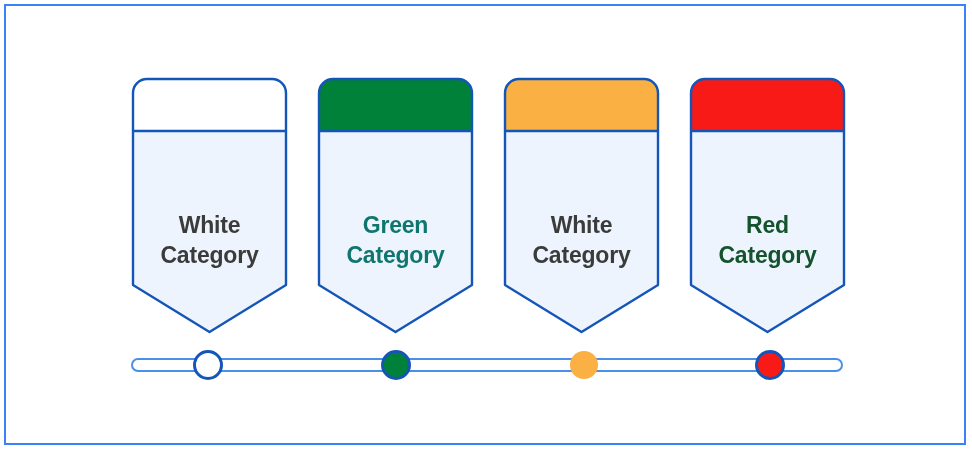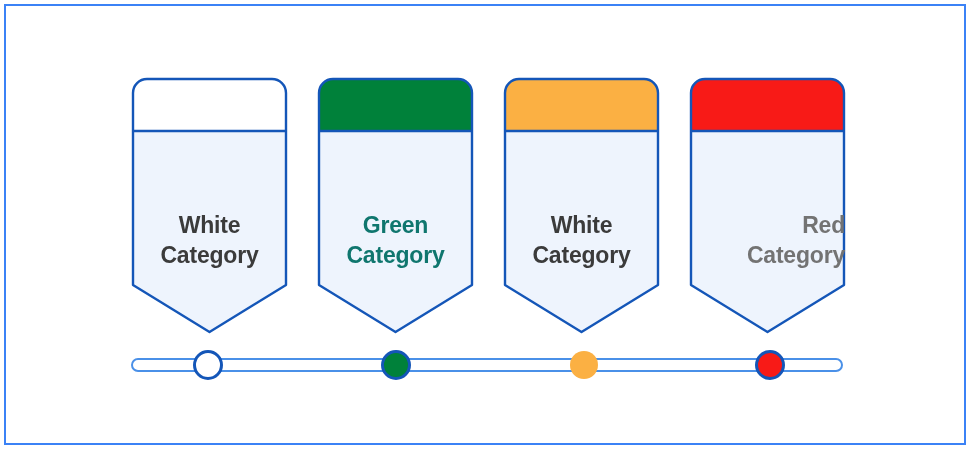--- a/index.html
+++ b/index.html
@@ -135,21 +135,21 @@
         <div class="banner-label" style="color: rgb(59, 59, 59);">White
 Category</div>
       </div>
       <div class="banner" style="left: 690px;">
         <svg class="banner-svg" viewBox="0 0 155 255">
           <path d="M1,15 A14,14 0 0 1 15,1 L140,1 A14,14 0 0 1 154,15 L154,53 L1,53 Z" fill="#f81a17"></path>
           <path d="M1,53 L154,53 L154,207 L77.5,254 L1,207 Z" fill="#eef4fd"></path>
           <path d="M1,15 A14,14 0 0 1 15,1 L140,1 A14,14 0 0 1 154,15 L154,207 L77.5,254 L1,207 Z" fill="none" stroke="#1456b8" stroke-width="2.4" stroke-linejoin="round"></path>
           <line x1="1" y1="53" x2="154" y2="53" stroke="#1456b8" stroke-width="2.4"></line>
         </svg>
-        <div class="banner-label" style="color: #737373; text-align: right;">Red
+        <div class="banner-label" style="color: #14532d;">Red
 Category</div>
       </div>
     </div>
 
   <div id="timeline"></div>
 
   <div id="node-layer">
       <div class="node bordered" style="width: 30px; height: 30px; left: 193px; top: 350px; background: rgb(255, 255, 255);"></div>
       <div class="node bordered" style="width: 30px; height: 30px; left: 381px; top: 350px; background: rgb(0, 129, 58);"></div>
       <div class="node plain" style="width: 28px; height: 28px; left: 570px; top: 351px; background: rgb(251, 176, 67);"></div>

